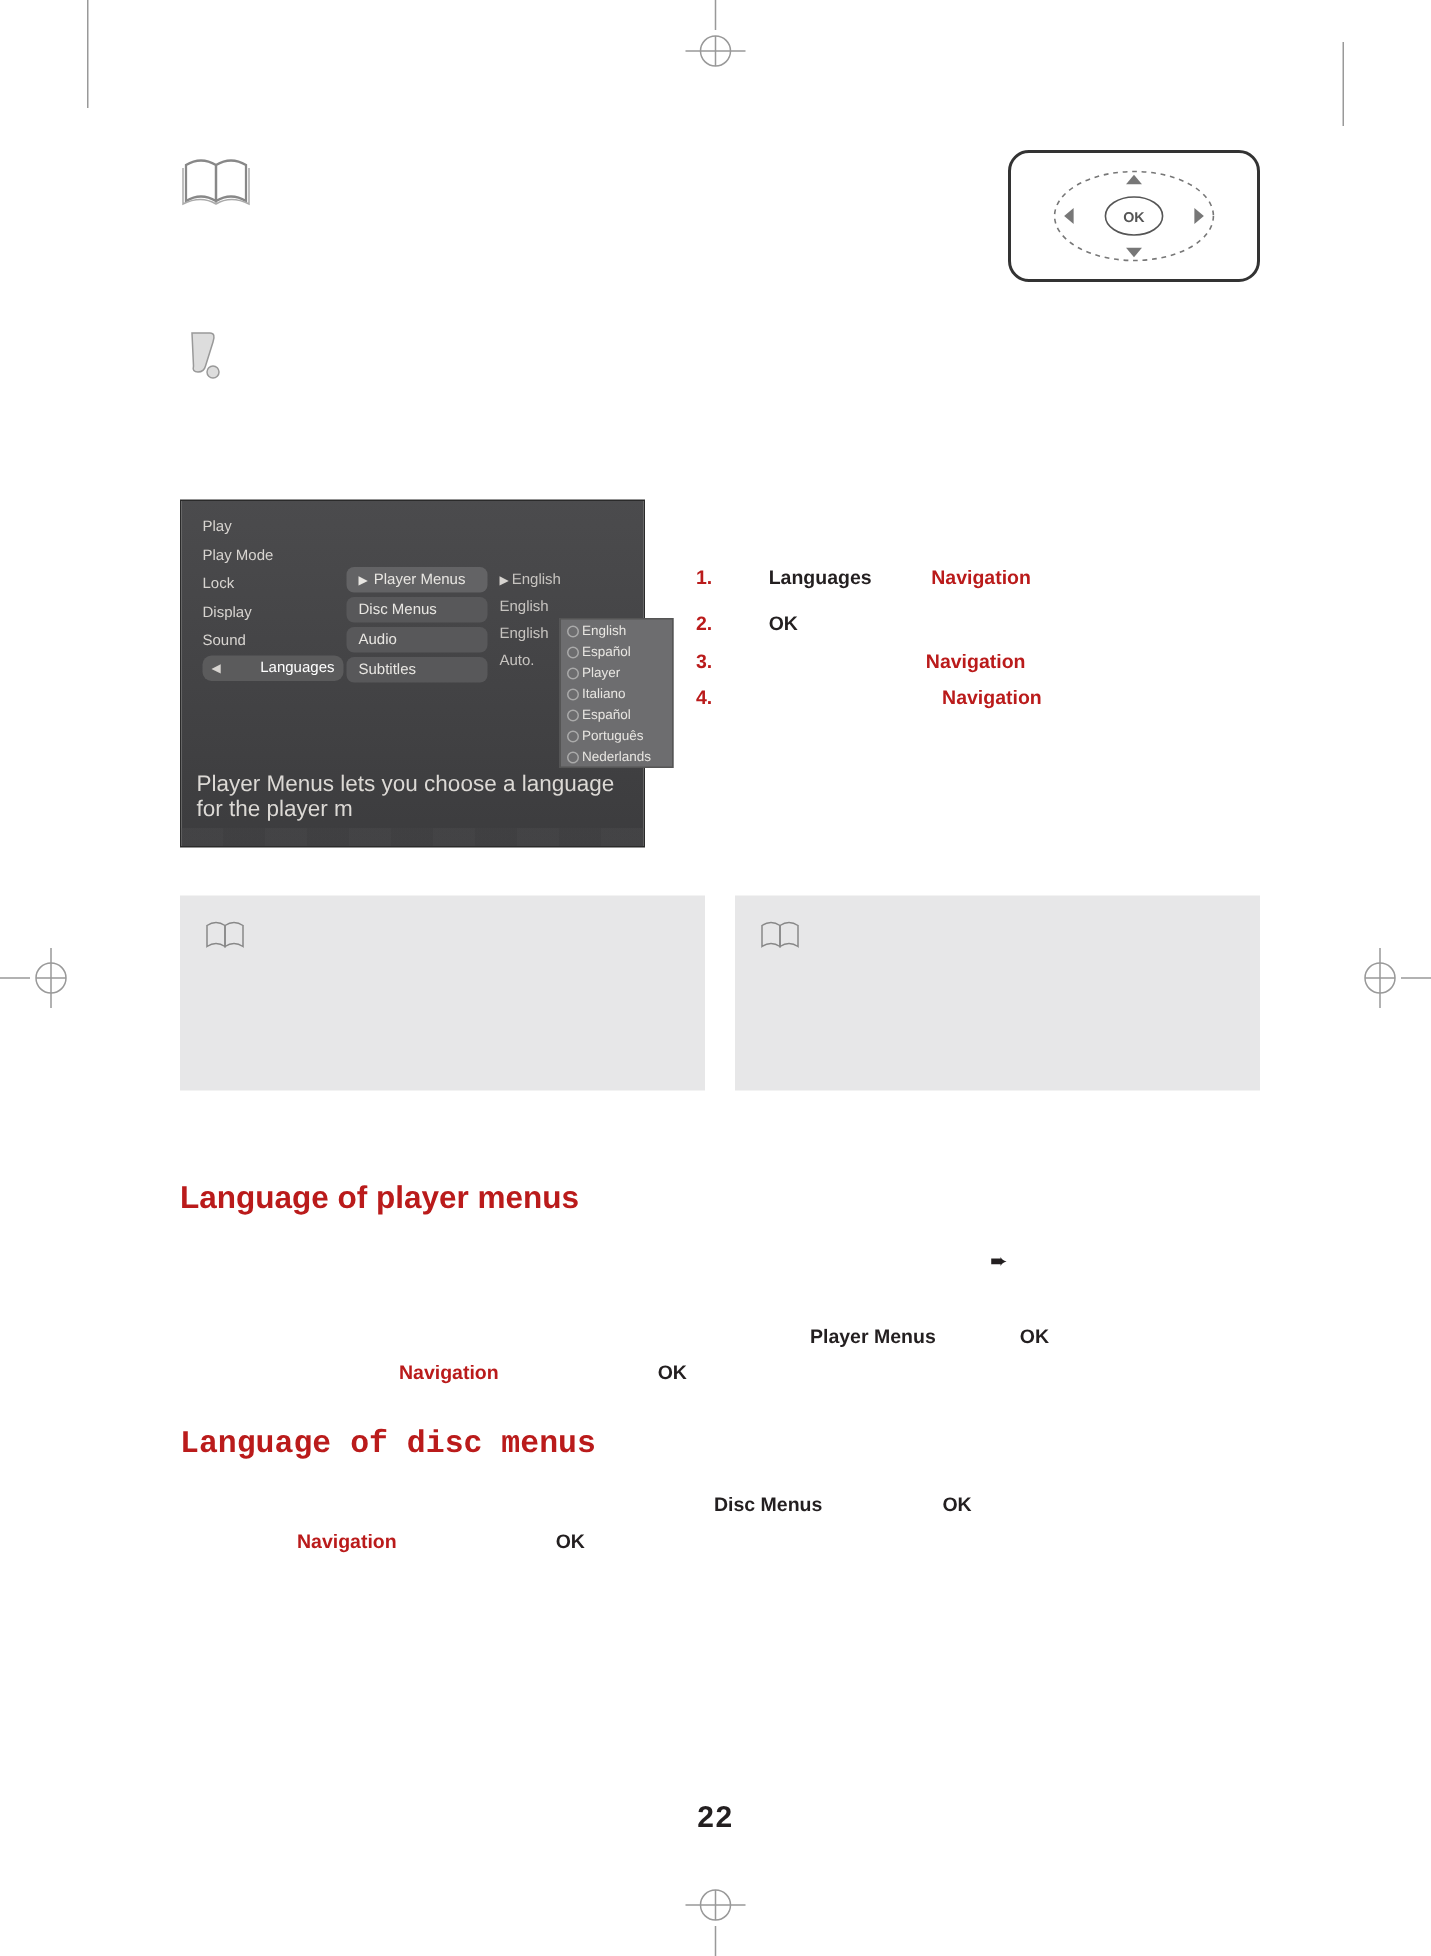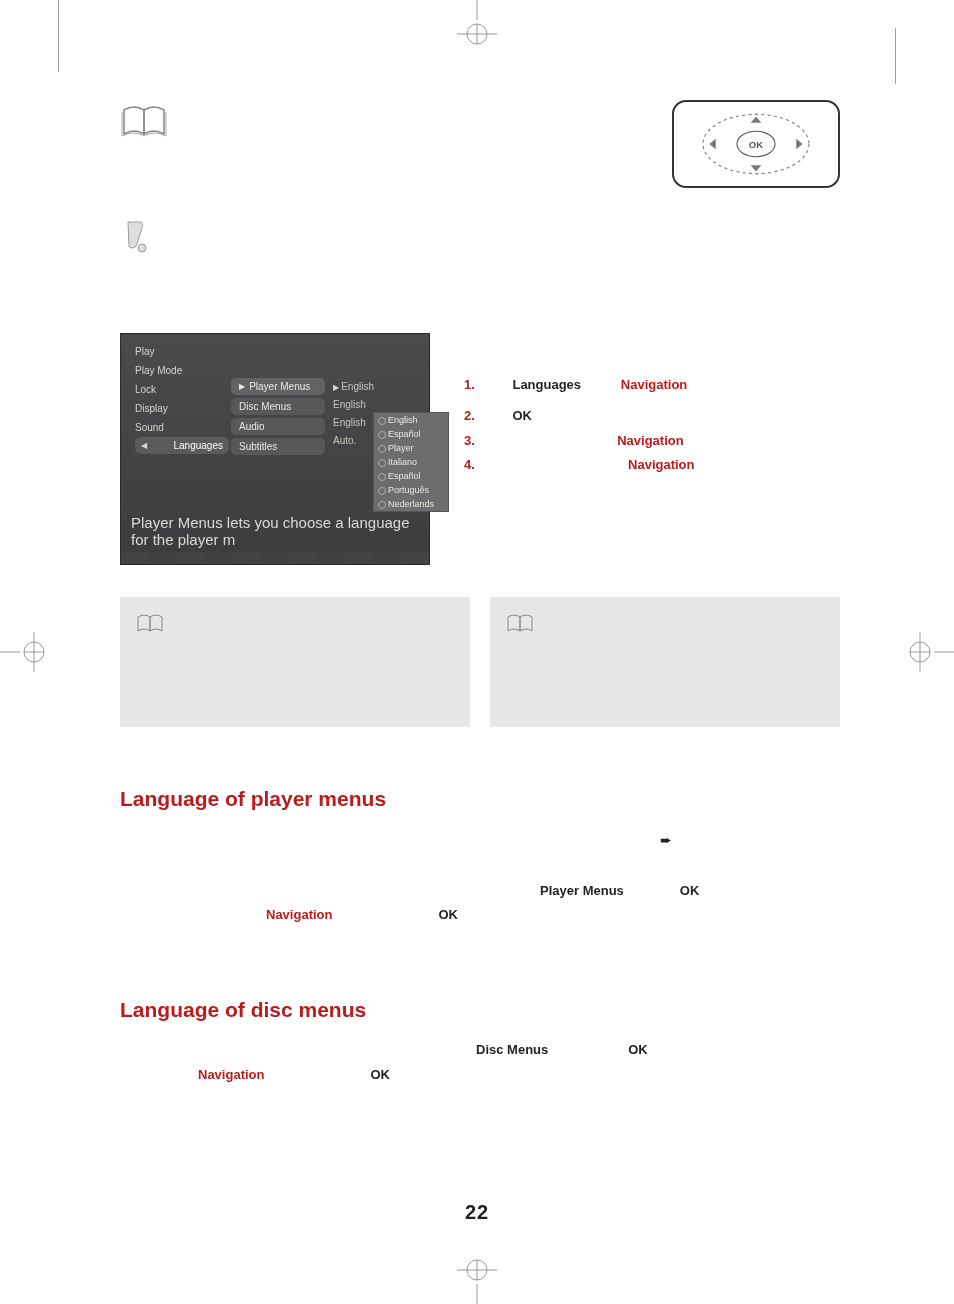--- a/index.html
+++ b/index.html
@@ -363,21 +363,21 @@
     </div>
   </div>
 
   <div class="section-h">Language of player menus</div>
   <div class="body-p">
     <span style="display:inline-block; width:540px;">&nbsp;</span><span class="arrow-glyph">➨</span><br><br>
     <span style="display:inline-block; width:420px;">&nbsp;</span><span class="kw">Player  Menus</span><span style="display:inline-block; width:56px;">&nbsp;</span><span class="kw">OK</span><br>
     <span style="display:inline-block; width:146px;">&nbsp;</span><span class="nav">Navigation</span><span style="display:inline-block; width:106px;">&nbsp;</span><span class="kw">OK</span>
   </div>
 
-  <div class="section-h" style="margin-top:70px;">Language of disc menus</div>
+  <div class="section-h" style="margin-top:24px;font-family:Liberation Mono, monospace;">Language of disc menus</div>
   <div class="body-p">
     <span style="display:inline-block; width:356px;">&nbsp;</span><span class="kw">Disc Menus</span><span style="display:inline-block; width:80px;">&nbsp;</span><span class="kw">OK</span><br>
     <span style="display:inline-block; width:78px;">&nbsp;</span><span class="nav">Navigation</span><span style="display:inline-block; width:106px;">&nbsp;</span><span class="kw">OK</span>
   </div>
 
 </div>
 
 <div class="pnum">22</div>
 
 </body></html>

